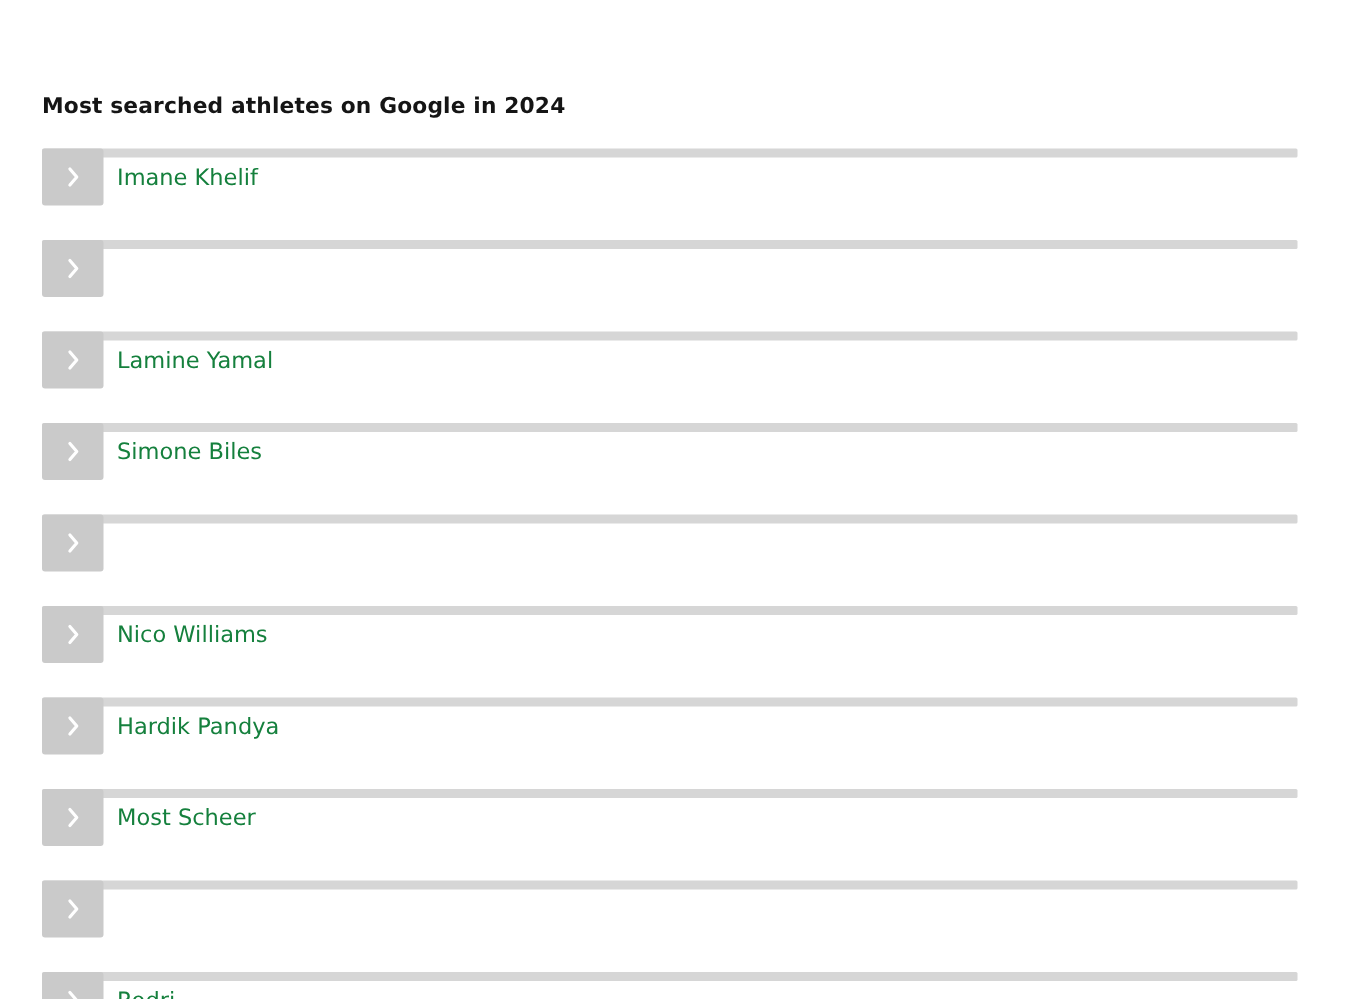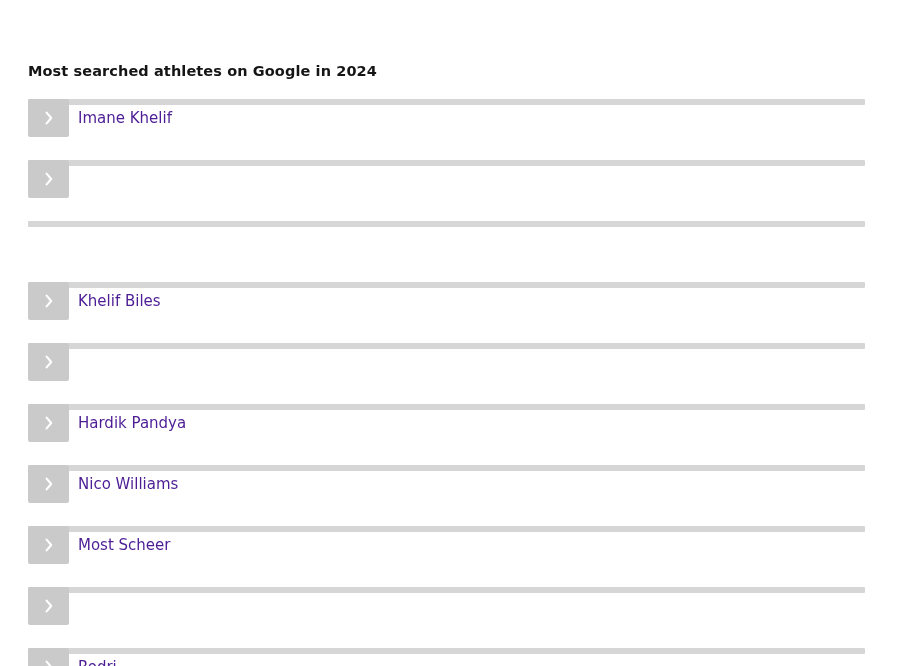--- a/index.html
+++ b/index.html
@@ -94,21 +94,21 @@
 
   .item-label {
     position: absolute;
     left: 50px;
     top: 0;
     height: 38px;
     display: flex;
     align-items: center;
     font-size: 15px;
     font-weight: normal;
-    color: #4c1d95;
+    color: #15803d;
     white-space: nowrap;
   }
 </style>
 </head>
 <body>
 
 <div id="page">
 
   <div class="page-title">Most searched athletes on Google in 2024</div>
 
@@ -134,44 +134,67 @@
         <span class="chevron-icon">
           <svg viewBox="0 0 14 18" width="14" height="18" aria-hidden="true">
             <path d="M4.6 3.6 L9.2 9 L4.6 14.4" fill="none" stroke="#ffffff" stroke-width="2.1" stroke-linecap="round" stroke-linejoin="round"></path>
           </svg>
         </span>
       </button>
     </div>
   </div>
       <div class="list-item">
     <div class="item-rule"></div>
-  </div>
-      <div class="list-item">
-    <div class="item-rule"></div>
-    <div class="item-body">
-      <button class="expand-button">
-        <span class="chevron-icon">
-          <svg viewBox="0 0 14 18" width="14" height="18" aria-hidden="true">
-            <path d="M4.6 3.6 L9.2 9 L4.6 14.4" fill="none" stroke="#ffffff" stroke-width="2.1" stroke-linecap="round" stroke-linejoin="round"></path>
-          </svg>
-        </span>
-      </button>
-      <span class="item-label">Khelif Biles</span>
-    </div>
-  </div>
-      <div class="list-item">
-    <div class="item-rule"></div>
-    <div class="item-body">
-      <button class="expand-button">
-        <span class="chevron-icon">
-          <svg viewBox="0 0 14 18" width="14" height="18" aria-hidden="true">
-            <path d="M4.6 3.6 L9.2 9 L4.6 14.4" fill="none" stroke="#ffffff" stroke-width="2.1" stroke-linecap="round" stroke-linejoin="round"></path>
-          </svg>
-        </span>
-      </button>
+    <div class="item-body">
+      <button class="expand-button">
+        <span class="chevron-icon">
+          <svg viewBox="0 0 14 18" width="14" height="18" aria-hidden="true">
+            <path d="M4.6 3.6 L9.2 9 L4.6 14.4" fill="none" stroke="#ffffff" stroke-width="2.1" stroke-linecap="round" stroke-linejoin="round"></path>
+          </svg>
+        </span>
+      </button>
+      <span class="item-label">Lamine Yamal</span>
+    </div>
+  </div>
+      <div class="list-item">
+    <div class="item-rule"></div>
+    <div class="item-body">
+      <button class="expand-button">
+        <span class="chevron-icon">
+          <svg viewBox="0 0 14 18" width="14" height="18" aria-hidden="true">
+            <path d="M4.6 3.6 L9.2 9 L4.6 14.4" fill="none" stroke="#ffffff" stroke-width="2.1" stroke-linecap="round" stroke-linejoin="round"></path>
+          </svg>
+        </span>
+      </button>
+      <span class="item-label">Simone Biles</span>
+    </div>
+  </div>
+      <div class="list-item">
+    <div class="item-rule"></div>
+    <div class="item-body">
+      <button class="expand-button">
+        <span class="chevron-icon">
+          <svg viewBox="0 0 14 18" width="14" height="18" aria-hidden="true">
+            <path d="M4.6 3.6 L9.2 9 L4.6 14.4" fill="none" stroke="#ffffff" stroke-width="2.1" stroke-linecap="round" stroke-linejoin="round"></path>
+          </svg>
+        </span>
+      </button>
+    </div>
+  </div>
+      <div class="list-item">
+    <div class="item-rule"></div>
+    <div class="item-body">
+      <button class="expand-button">
+        <span class="chevron-icon">
+          <svg viewBox="0 0 14 18" width="14" height="18" aria-hidden="true">
+            <path d="M4.6 3.6 L9.2 9 L4.6 14.4" fill="none" stroke="#ffffff" stroke-width="2.1" stroke-linecap="round" stroke-linejoin="round"></path>
+          </svg>
+        </span>
+      </button>
+      <span class="item-label">Nico Williams</span>
     </div>
   </div>
       <div class="list-item">
     <div class="item-rule"></div>
     <div class="item-body">
       <button class="expand-button">
         <span class="chevron-icon">
           <svg viewBox="0 0 14 18" width="14" height="18" aria-hidden="true">
             <path d="M4.6 3.6 L9.2 9 L4.6 14.4" fill="none" stroke="#ffffff" stroke-width="2.1" stroke-linecap="round" stroke-linejoin="round"></path>
           </svg>
@@ -183,33 +206,20 @@
       <div class="list-item">
     <div class="item-rule"></div>
     <div class="item-body">
       <button class="expand-button">
         <span class="chevron-icon">
           <svg viewBox="0 0 14 18" width="14" height="18" aria-hidden="true">
             <path d="M4.6 3.6 L9.2 9 L4.6 14.4" fill="none" stroke="#ffffff" stroke-width="2.1" stroke-linecap="round" stroke-linejoin="round"></path>
           </svg>
         </span>
       </button>
-      <span class="item-label">Nico Williams</span>
-    </div>
-  </div>
-      <div class="list-item">
-    <div class="item-rule"></div>
-    <div class="item-body">
-      <button class="expand-button">
-        <span class="chevron-icon">
-          <svg viewBox="0 0 14 18" width="14" height="18" aria-hidden="true">
-            <path d="M4.6 3.6 L9.2 9 L4.6 14.4" fill="none" stroke="#ffffff" stroke-width="2.1" stroke-linecap="round" stroke-linejoin="round"></path>
-          </svg>
-        </span>
-      </button>
       <span class="item-label">Most Scheer</span>
     </div>
   </div>
       <div class="list-item">
     <div class="item-rule"></div>
     <div class="item-body">
       <button class="expand-button">
         <span class="chevron-icon">
           <svg viewBox="0 0 14 18" width="14" height="18" aria-hidden="true">
             <path d="M4.6 3.6 L9.2 9 L4.6 14.4" fill="none" stroke="#ffffff" stroke-width="2.1" stroke-linecap="round" stroke-linejoin="round"></path>

